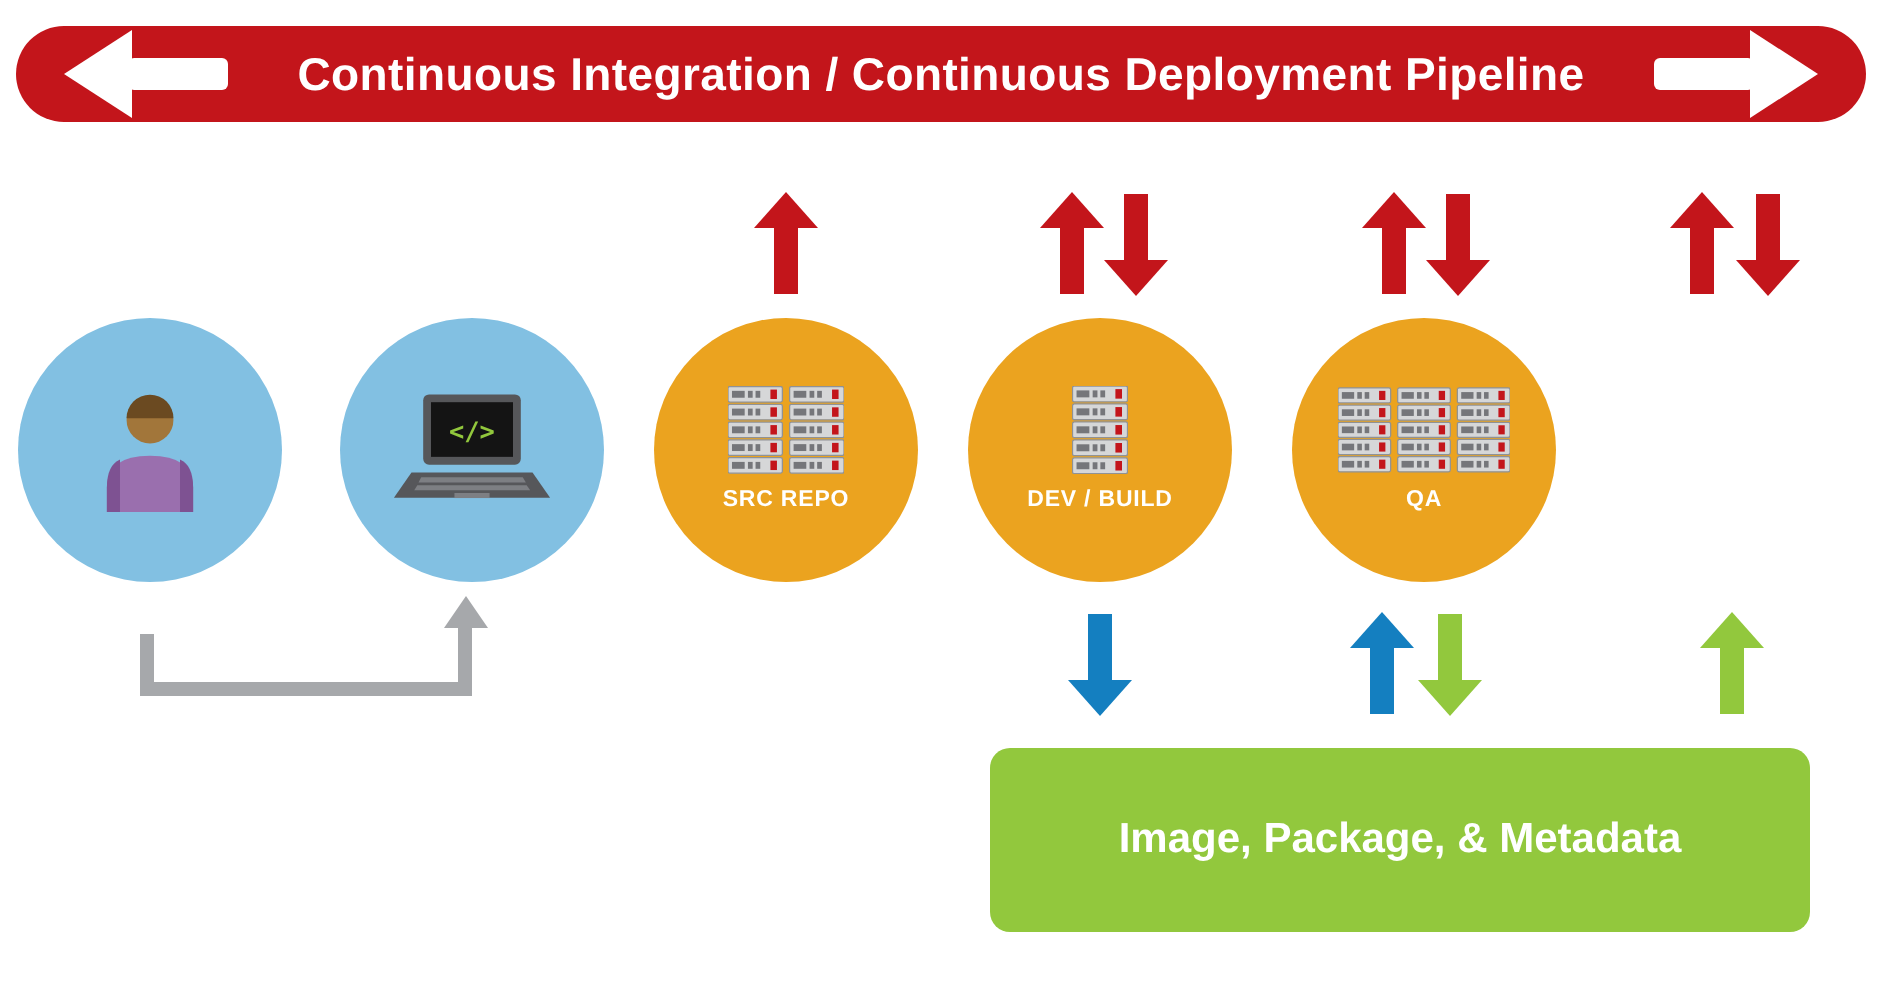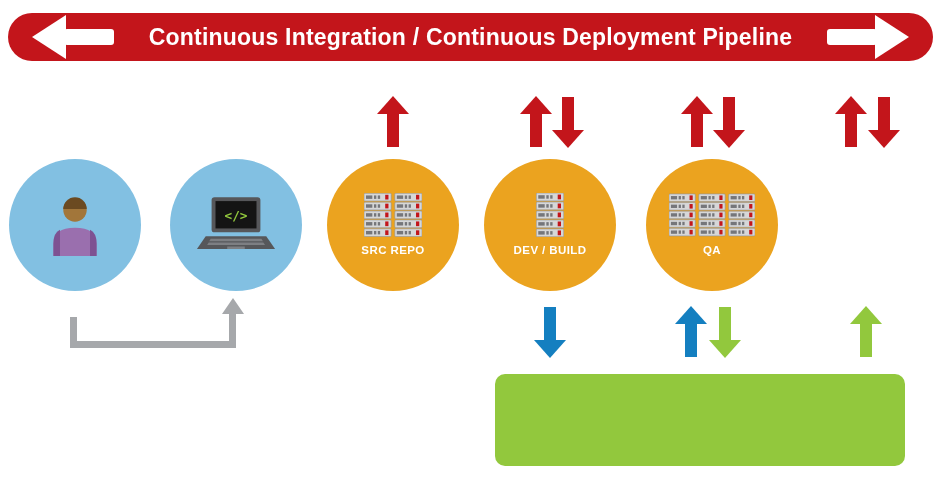--- a/index.html
+++ b/index.html
@@ -183,15 +183,16 @@
   <div class="v-arrow green down" style="left:709px;top:306px">
       <span class="head"></span>
       <span class="shaft"></span>
     </div>
   <div class="v-arrow green" style="left:850px;top:306px">
       <span class="head"></span>
       <span class="shaft"></span>
     </div>
 
   <div class="repo-box">
+    <div>Image, Package, &amp; Metadata</div>
   </div>
 
 </div>
 
 </body></html>

